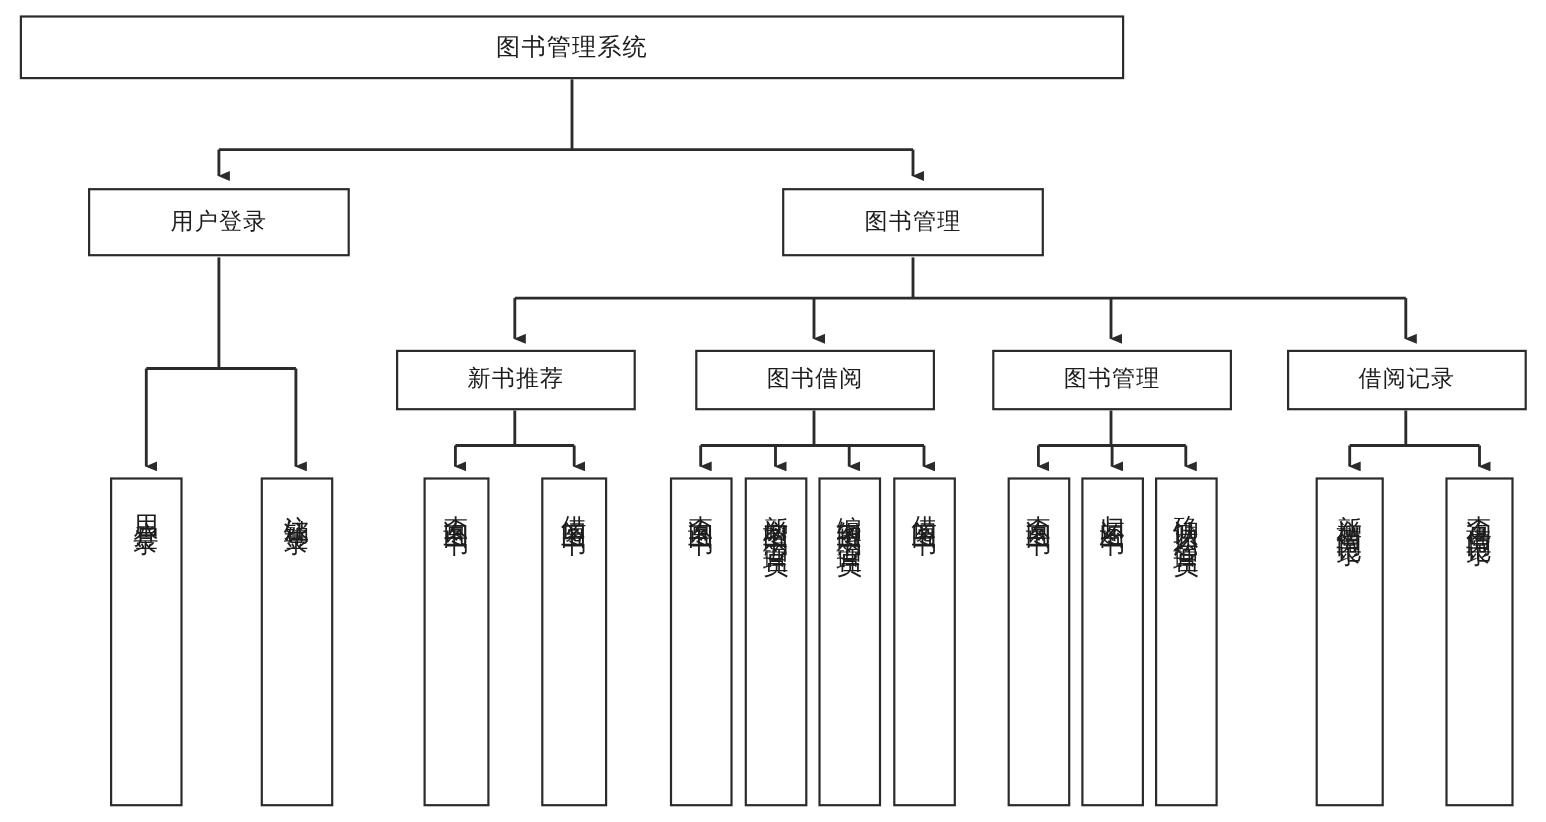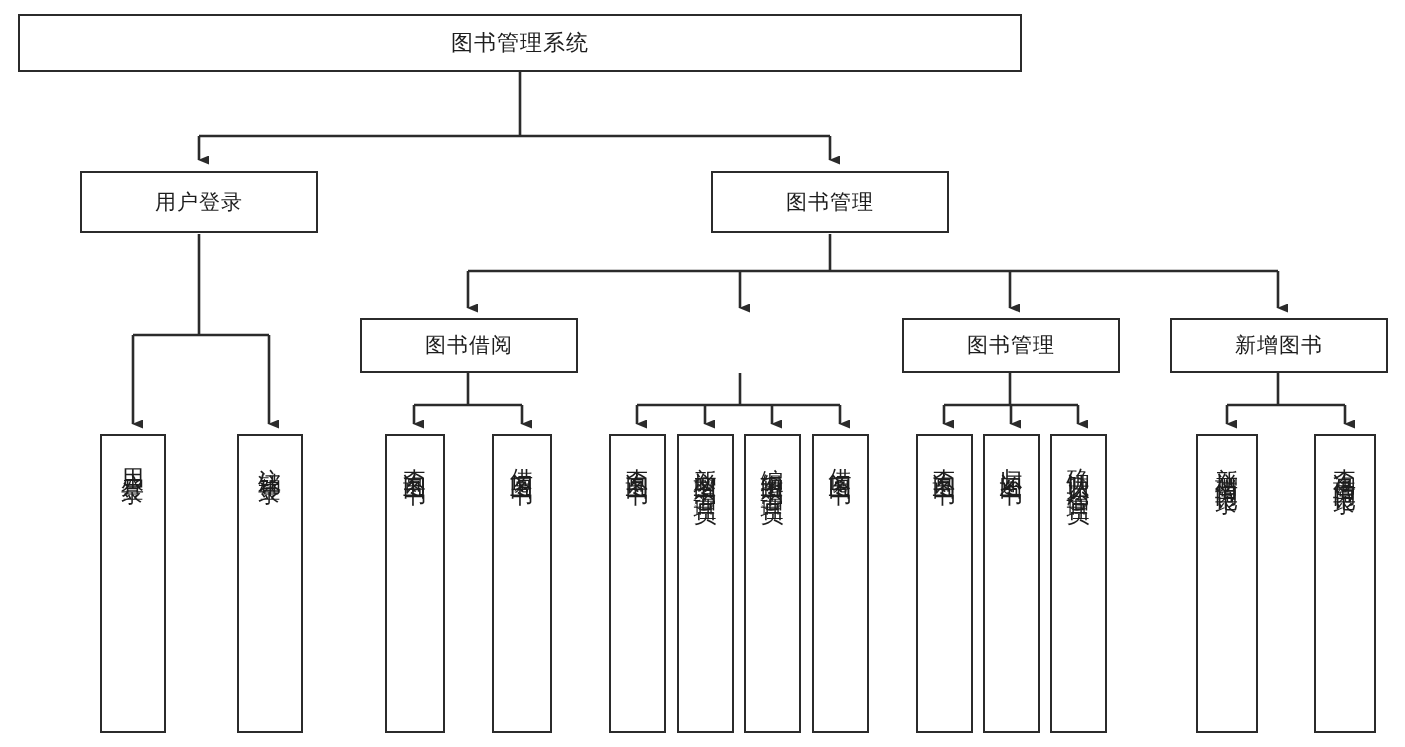--- a/index.html
+++ b/index.html
@@ -141,30 +141,33 @@
 
   <div class="node h" style="left:80px; top:171px; width:238px; height:62px;">
     <span class="label">用户登录</span>
   </div>
 
   <div class="node h" style="left:711px; top:171px; width:238px; height:62px;">
     <span class="label">图书管理</span>
   </div>
 
   <div class="node h" style="left:360px; top:318px; width:218px; height:55px;">
+    <span class="label">新书推荐</span>
+  </div>
+
+  <div class="node h" style="left:632px; top:318px; width:218px; height:55px;">
     <span class="label">图书借阅</span>
   </div>
-
 
   <div class="node h" style="left:902px; top:318px; width:218px; height:55px;">
     <span class="label">图书管理</span>
   </div>
 
   <div class="node h" style="left:1170px; top:318px; width:218px; height:55px;">
-    <span class="label">新增图书</span>
+    <span class="label">借阅记录</span>
   </div>
 
   <div class="node v" style="left:100px; top:434px; width:66px; height:299px;">
     <span class="label">用户登录</span>
   </div>
   <div class="node v" style="left:237px; top:434px; width:66px; height:299px;">
     <span class="label">注销登录</span>
   </div>
 
   <div class="node v" style="left:385px; top:434px; width:60px; height:299px;">

